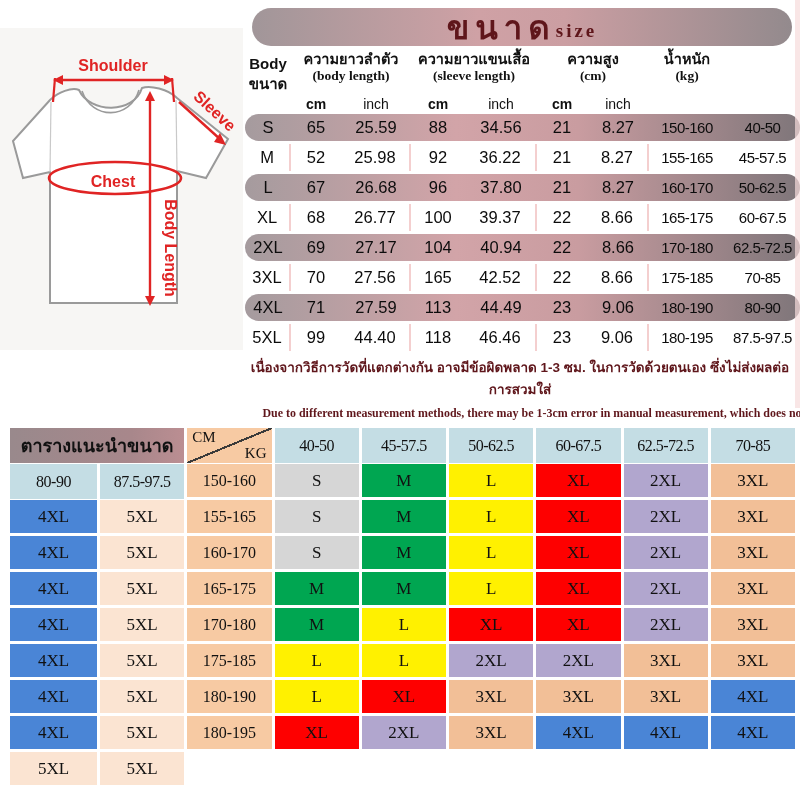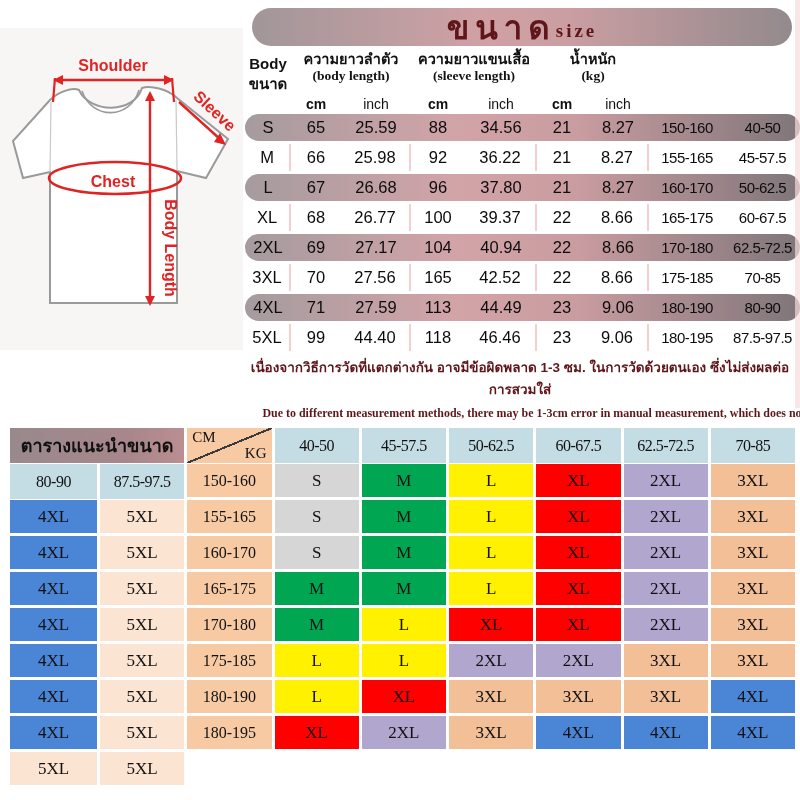--- a/index.html
+++ b/index.html
@@ -110,20 +110,24 @@
     </div>
     <div class="gcell">
       <div class="gthai">ความยาวลำตัว</div>
       <div class="gen">(body length)</div>
     </div>
     <div class="gcell">
       <div class="gthai">ความยาวแขนเสื้อ</div>
       <div class="gen">(sleeve length)</div>
     </div>
     <div class="gcell">
+      <div class="gthai">ความสูง</div>
+      <div class="gen">(cm)</div>
+    </div>
+    <div class="gcell">
       <div class="gthai">น้ำหนัก</div>
       <div class="gen">(kg)</div>
     </div>
   </div>
 
   <div class="unitrow">
     <div></div>
     <div class="ucm">cm</div>
     <div>inch</div>
     <div class="ucm">cm</div>
@@ -141,21 +145,21 @@
         <div class="scell col2">25.59</div>
         <div class="scell col3">88</div>
         <div class="scell col4">34.56</div>
         <div class="scell col5">21</div>
         <div class="scell col6">8.27</div>
         <div class="scell col7">150-160</div>
         <div class="scell col8">40-50</div>
       </div>
       <div class="srow">
         <div class="scell col0 sep">M</div>
-        <div class="scell col1">66</div>
+        <div class="scell col1">52</div>
         <div class="scell col2 sep">25.98</div>
         <div class="scell col3">92</div>
         <div class="scell col4 sep">36.22</div>
         <div class="scell col5">21</div>
         <div class="scell col6 sep">8.27</div>
         <div class="scell col7">155-165</div>
         <div class="scell col8">45-57.5</div>
       </div>
       <div class="srow hl">
         <div class="scell col0">L</div>

